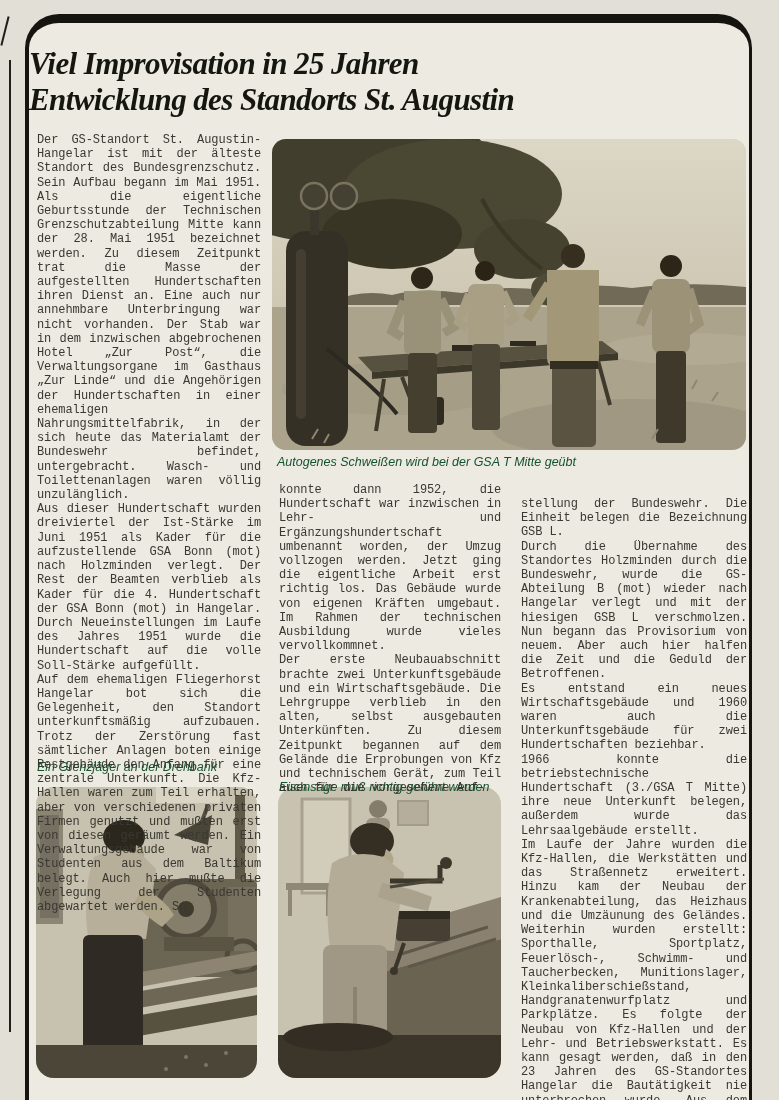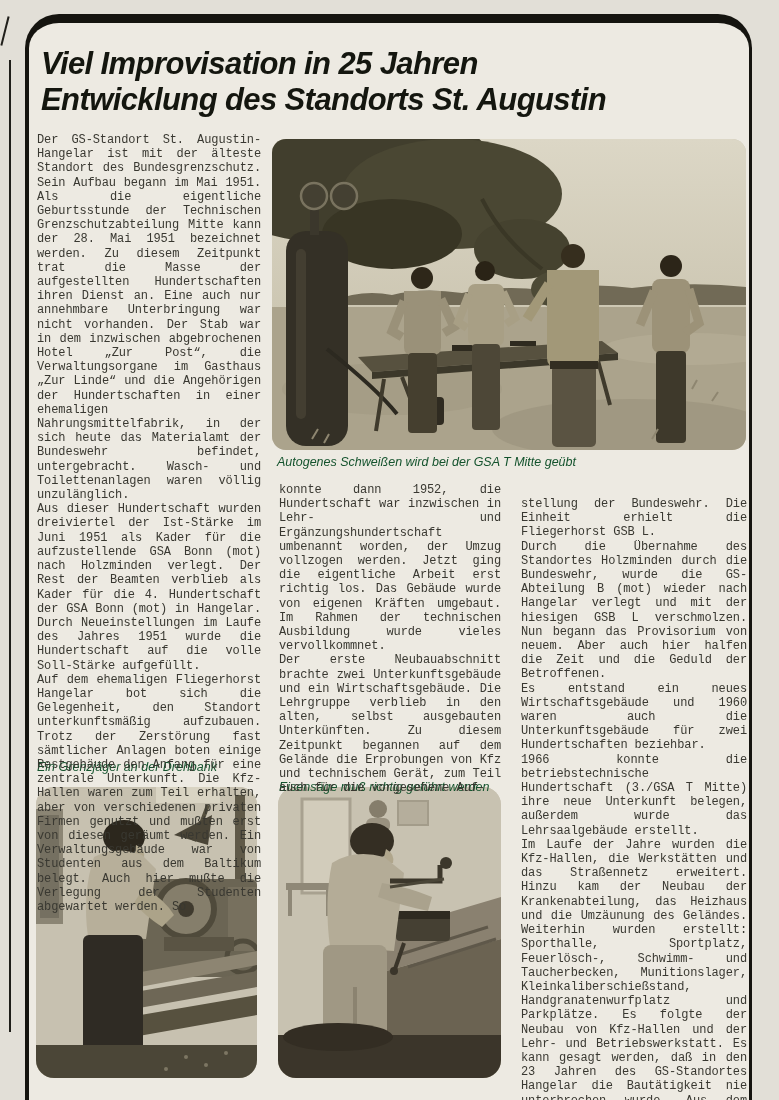--- a/index.html
+++ b/index.html
@@ -10,23 +10,23 @@
   }
   .edge-line{position:absolute;left:9px;top:60px;width:2px;height:972px;background:#201f1a;}
   .edge-tick{position:absolute;left:4px;top:16px;width:2px;height:30px;background:#201f1a;transform:rotate(14deg);}
   .frame{
     position:absolute;left:25px;top:14px;width:727px;height:1086px;box-sizing:border-box;
     background:#edeae2;
     border-left:4px solid #15140f;border-right:3px solid #15140f;border-top:9px solid #15140f;
     border-radius:34px 34px 0 0;
   }
   .title{
-    position:absolute;left:41px;top:46px;width:690px;
+    position:absolute;left:29px;top:46px;width:690px;
     font-weight:bold;font-style:italic;color:#14160f;
-    font-size:31px;line-height:36px;letter-spacing:-0.6px;
+    font-size:31px;line-height:36px;letter-spacing:-0.6px;font-family:Liberation Serif, serif;
   }
   .bodycol{
     position:absolute;
     font-size:12px;line-height:14.2px;letter-spacing:-0.1px;
     color:#393831;text-align:justify;
   }
   .bodycol p{margin:0;font-family:Liberation Mono, monospace;}
   .col1{left:37px;top:133px;width:224px;}
   .col2{left:279px;top:483px;width:222px;}
   .col3{left:521px;top:497px;width:226px;}
@@ -231,20 +231,20 @@
     <p>Aus dieser Hundertschaft wurden dreiviertel der Ist-Stärke im Juni 1951 als Kader für die aufzustellende GSA Bonn (mot) nach Holzminden verlegt. Der Rest der Beamten verblieb als Kader für die 4. Hundertschaft der GSA Bonn (mot) in Hangelar. Durch Neueinstellungen im Laufe des Jahres 1951 wurde die Hundertschaft auf die volle Soll-Stärke aufgefüllt.</p>
     <p>Auf dem ehemaligen Fliegerhorst Hangelar bot sich die Gelegenheit, den Standort unterkunftsmäßig aufzubauen. Trotz der Zerstörung fast sämtlicher Anlagen boten einige Restgebäude den Anfang für eine zentrale Unterkunft. Die Kfz-Hallen waren zum Teil erhalten, aber von verschiedenen privaten Firmen genutzt und mußten erst von diesen geräumt werden. Ein Verwaltungsgebäude war von Studenten aus dem Baltikum belegt. Auch hier mußte die Verlegung der Studenten abgewartet werden. So</p>
   </div>
 
   <div class="bodycol col2">
     <p>konnte dann 1952, die Hundertschaft war inzwischen in Lehr- und Ergänzungshundertschaft umbenannt worden, der Umzug vollzogen werden. Jetzt ging die eigentliche Arbeit erst richtig los. Das Gebäude wurde von eigenen Kräften umgebaut. Im Rahmen der technischen Ausbildung wurde vieles vervollkommnet.</p>
     <p>Der erste Neubauabschnitt brachte zwei Unterkunftsgebäude und ein Wirtschaftsgebäude. Die Lehrgruppe verblieb in den alten, selbst ausgebauten Unterkünften. Zu diesem Zeitpunkt begannen auf dem Gelände die Erprobungen von Kfz und technischem Gerät, zum Teil auch für die vorgesehene Auf-</p>
   </div>
 
   <div class="bodycol col3">
-    <p>stellung der Bundeswehr. Die Einheit erhielt die Fliegerhorst GSB L.</p>
+    <p>stellung der Bundeswehr. Die Einheit belegen die Bezeichnung GSB L.</p>
     <p>Durch die Übernahme des Standortes Holzminden durch die Bundeswehr, wurde die GS-Abteilung B (mot) wieder nach Hangelar verlegt und mit der hiesigen GSB L verschmolzen. Nun begann das Provisorium von neuem. Aber auch hier halfen die Zeit und die Geduld der Betroffenen.</p>
     <p>Es entstand ein neues Wirtschaftsgebäude und 1960 waren auch die Unterkunftsgebäude für zwei Hundertschaften beziehbar.</p>
     <p>1966 konnte die betriebstechnische Hundertschaft (3./GSA T Mitte) ihre neue Unterkunft belegen, außerdem wurde das Lehrsaalgebäude erstellt.</p>
     <p>Im Laufe der Jahre wurden die Kfz-Hallen, die Werkstätten und das Straßennetz erweitert. Hinzu kam der Neubau der Krankenabteilung, das Heizhaus und die Umzäunung des Geländes. Weiterhin wurden erstellt: Sporthalle, Sportplatz, Feuerlösch-, Schwimm- und Taucherbecken, Munitionslager, Kleinkaliberschießstand, Handgranatenwurfplatz und Parkplätze. Es folgte der Neubau von Kfz-Hallen und der Lehr- und Betriebswerkstatt. Es kann gesagt werden, daß in den 23 Jahren des GS-Standortes Hangelar die Bautätigkeit nie unterbrochen wurde. Aus dem technischen Dienst und der fachtechnischen</p>
   </div>
 
 </div>
 
 </body></html>

